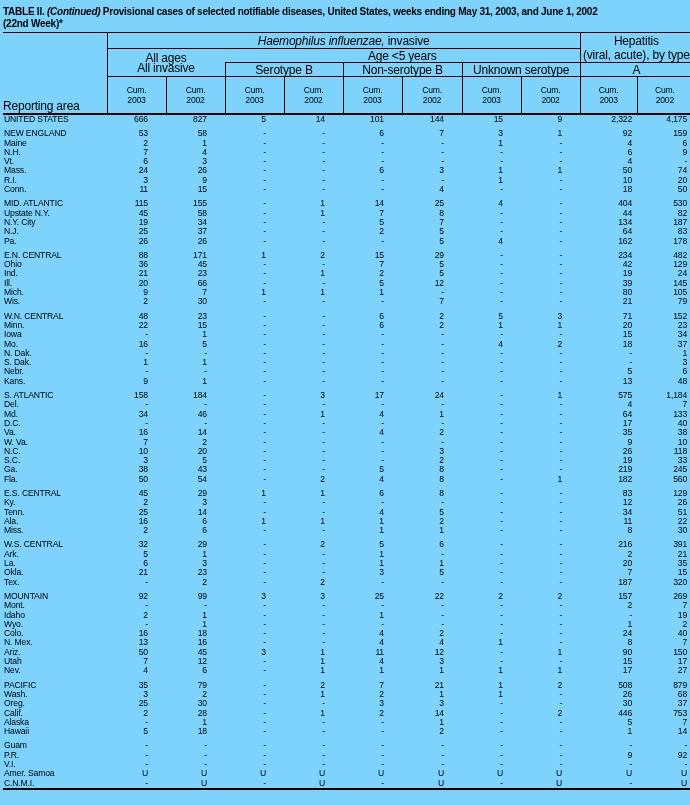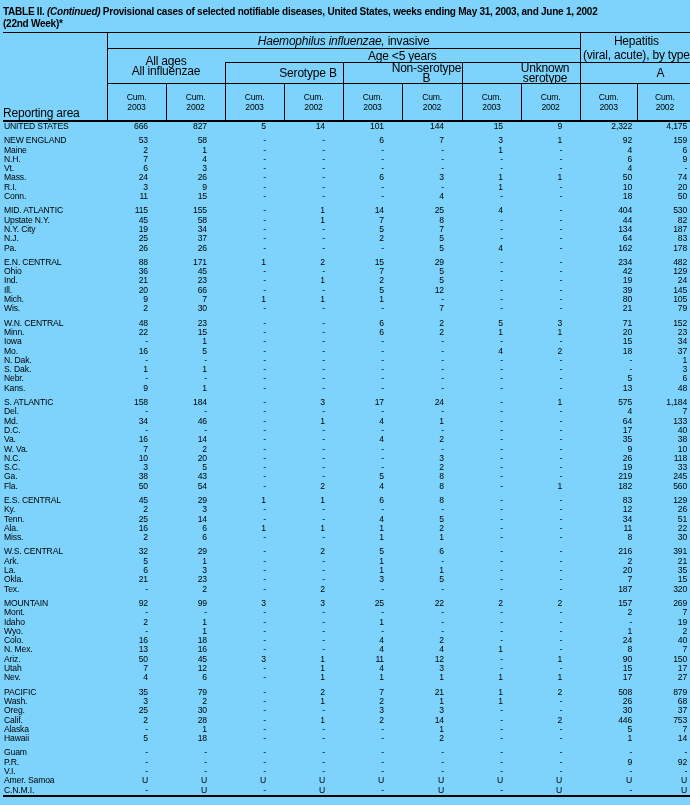--- a/index.html
+++ b/index.html
@@ -9,21 +9,21 @@
   .title i{font-style:italic;}
   table{border-collapse:collapse;table-layout:fixed;width:686px;margin-top:3px;
         border-top:1.4px solid #000;border-bottom:2.4px solid #000;}
   th,td{padding:0;margin:0;font-weight:normal;overflow:hidden;}
   thead th{font-size:12px;letter-spacing:-0.2px;text-align:center;vertical-align:middle;line-height:10px;}
   .bl{border-left:1.1px solid #000;}
   .bb{border-bottom:1.1px solid #000;}
   th.ra{text-align:left;vertical-align:bottom;padding:0 0 2px 0;border-bottom:2.4px solid #000;}
   thead tr.r1 th{height:15px;}
   thead tr.r2 th{height:13px;}
-  thead tr.r3 th{height:13px;padding-left:48px;}
+  thead tr.r3 th{height:13px;}
   thead tr.cumrow th{border-bottom:2.4px solid #000;font-size:8.6px;line-height:9.5px;padding:8px 0;}
   th .stack{display:block;line-height:10px;}
   tbody td{font-size:8.6px;line-height:9.3px;height:9.3px;white-space:nowrap;letter-spacing:-0.15px;}
   td.area{text-align:left;padding-left:1px;}
   td.num{text-align:right;padding-right:18px;}
   td.num.hep{padding-right:5px;}
   tr.spacer td{height:5px;}
   .footnotes{font-size:8.4px;margin-top:2px;letter-spacing:-0.1px;line-height:10px;}
   .legend .l1{display:inline-block;width:102px;}
   .legend .l2{display:inline-block;width:86px;}
@@ -56,21 +56,21 @@
     </colgroup>
     <thead>
       <tr class="r1">
         <th class="ra" rowspan="4">Reporting area</th>
         <th colspan="8" class="bl bb"><i>Haemophilus influenzae,</i><span> invasive</span></th>
         <th colspan="2" class="bl">Hepatitis</th>
       </tr>
       <tr class="r2">
         <th colspan="2" rowspan="2" class="bl bb">
           <span class="stack">All ages</span>
-          <span class="stack">All influenzae</span>
+          <span class="stack">All invasive</span>
         </th>
         <th colspan="6" class="bb">Age &lt;5 years</th>
         <th colspan="2" class="bl bb">(viral, acute), by type</th>
       </tr>
       <tr class="r3">
         <th colspan="2" class="bl bb">Serotype B</th>
         <th colspan="2" class="bl bb">Non-serotype B</th>
         <th colspan="2" class="bl bb">Unknown serotype</th>
         <th colspan="2" class="bl bb">A</th>
       </tr>

